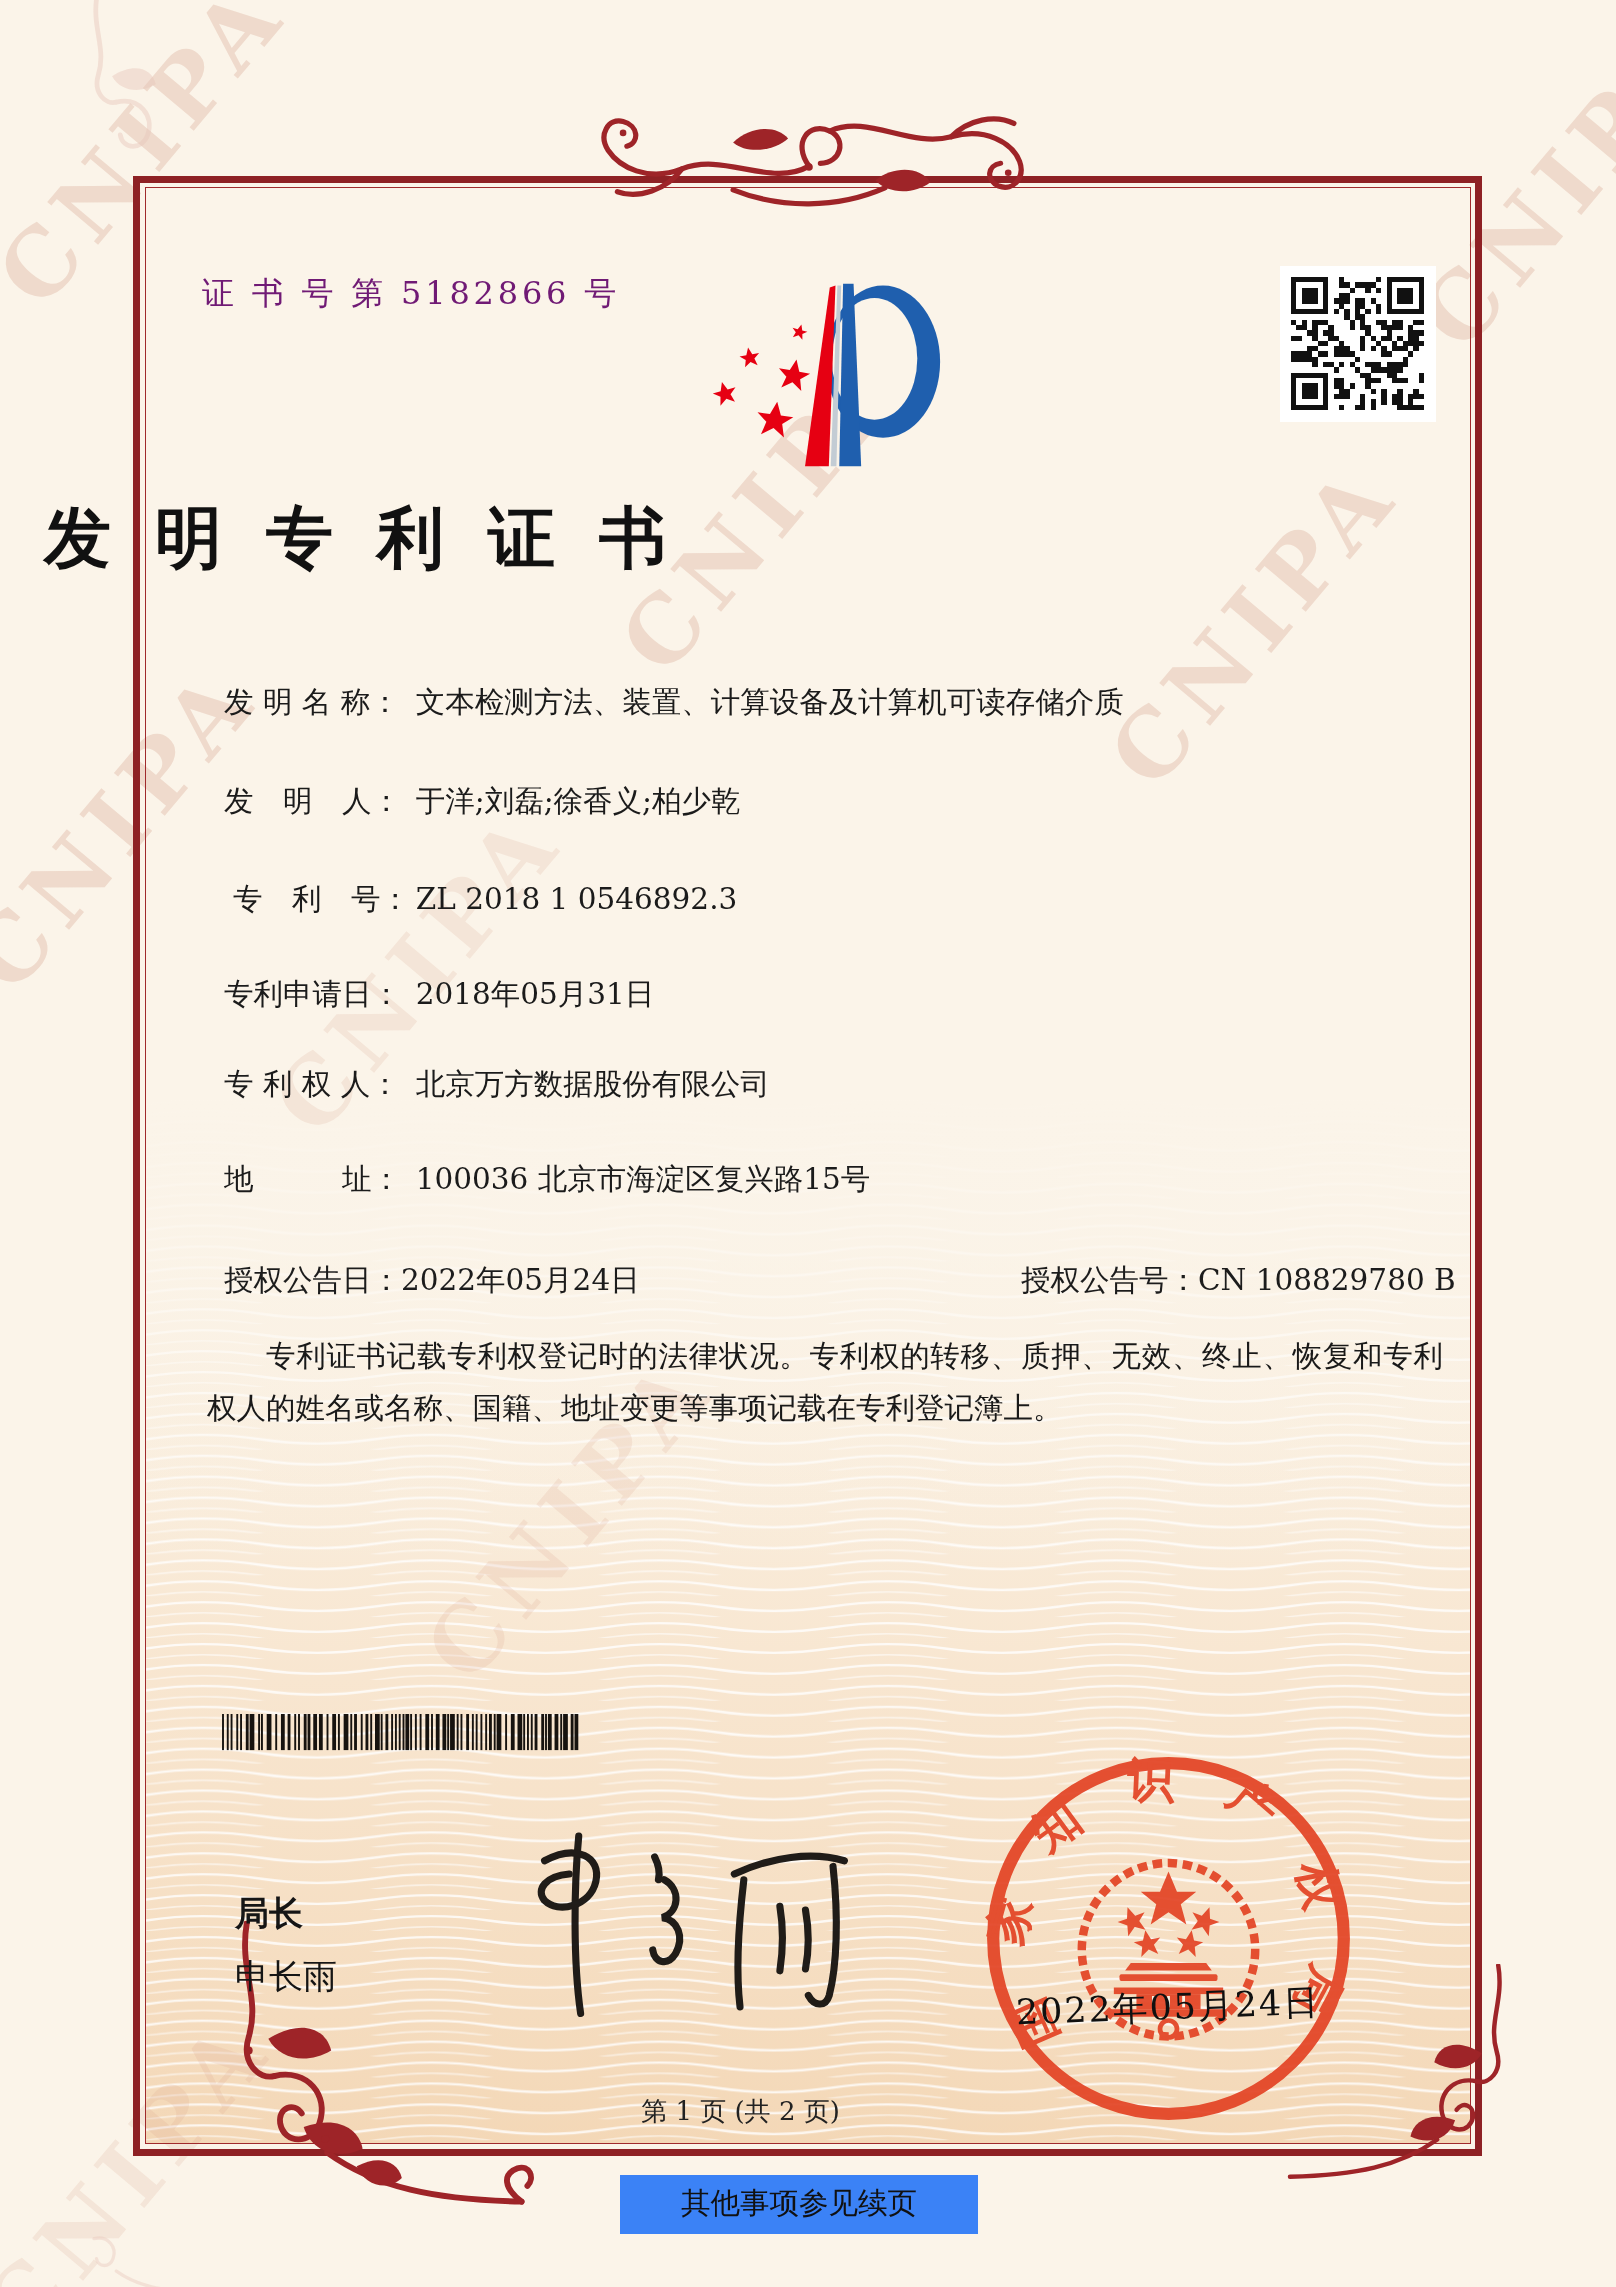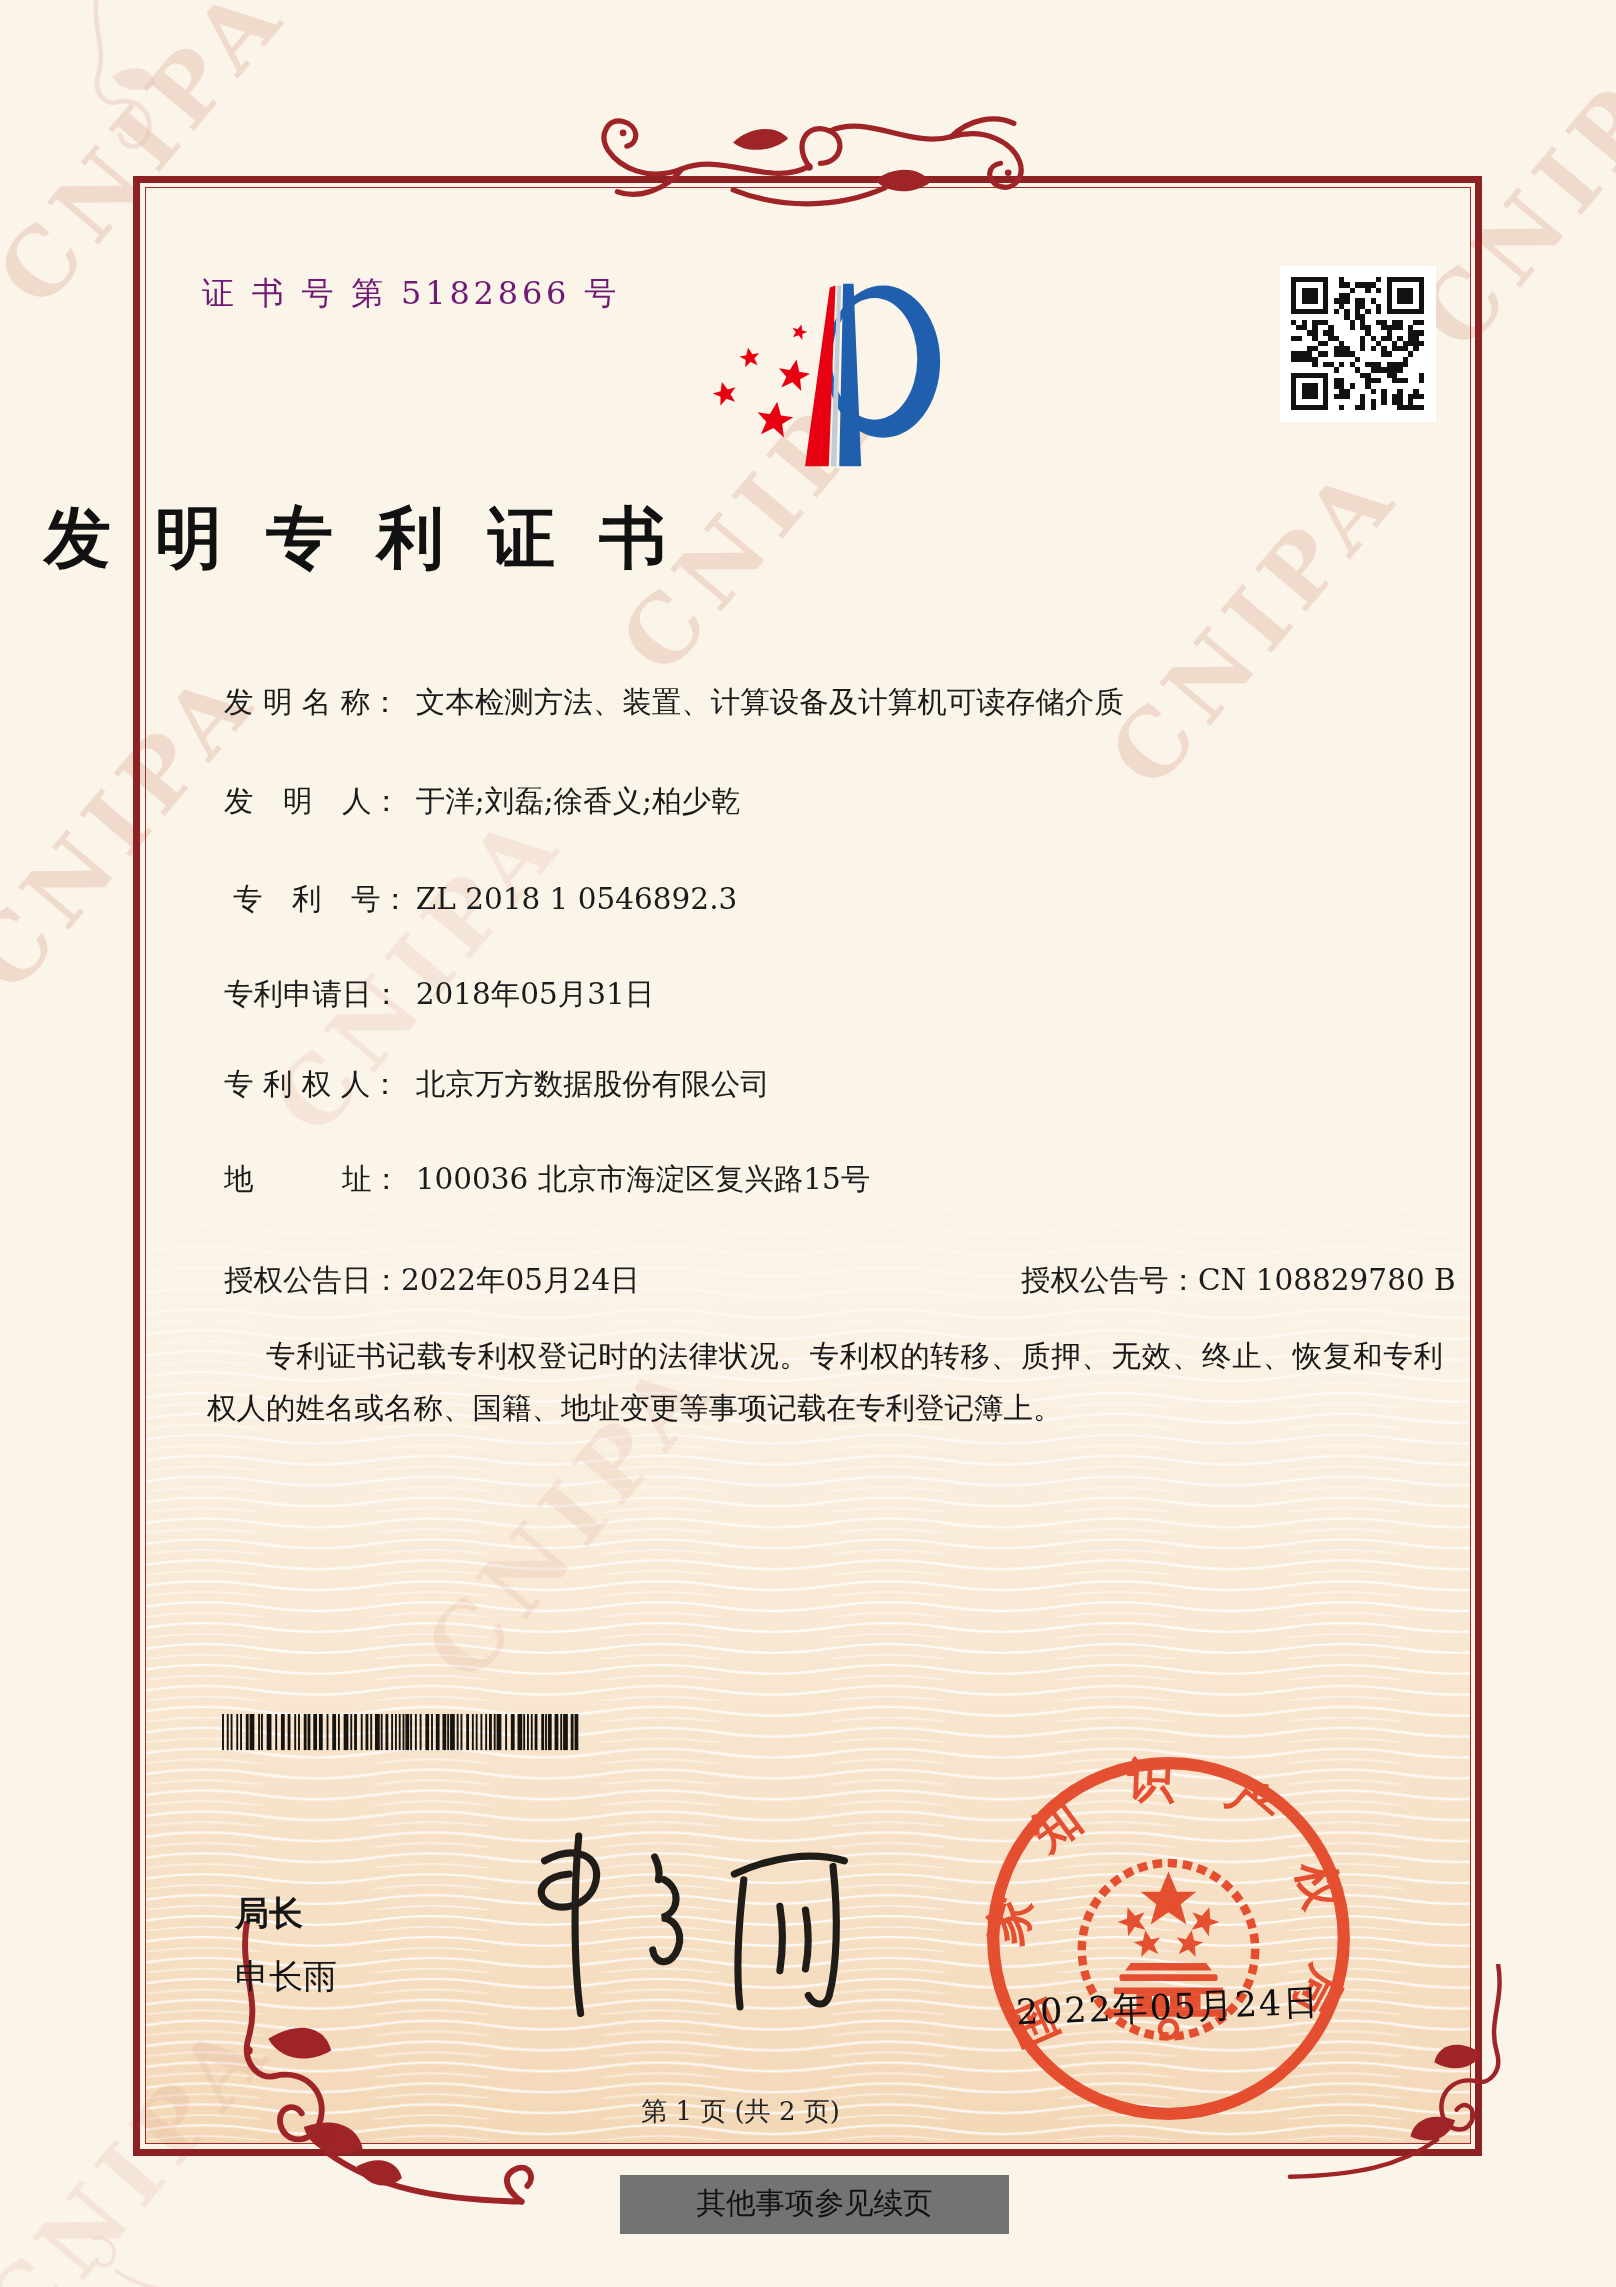--- a/index.html
+++ b/index.html
@@ -40,21 +40,21 @@
   .paras p{margin:0; text-indent:2em;}
 
   
   .signer-title{left:235px; top:1883px; font-family:"DejaVu Sans","Liberation Sans",sans-serif;
     font-weight:600; font-size:34px; color:#151515;margin-top:8px;}
   .signer-name{left:235px; top:1954px; font-family:"DejaVu Sans","Liberation Sans",sans-serif;
     font-weight:400; font-size:34px; color:#151515;}
   .seal-date{left:997px; top:1984px; width:342px; text-align:center; font-size:35px;
     letter-spacing:1.9px; color:#101010; transform:rotate(-2deg);}
   .page-info{left:512px; top:2094px; width:457px; text-align:center; font-size:26px; color:#222;}
-  .cont-box{left:620px; top:2175px; width:389px; height:59px; background:#737373;
+  .cont-box{left:620px; top:2175px; width:358px; height:59px; background:#3b82f6;
     text-align:center; font-size:29.5px; line-height:57px; color:#111;}
 
   .qr-box{left:1280px; top:266px; width:156px; height:156px; background:#fff;}
   .qr-box svg{position:absolute; left:11.4px; top:11.4px;}
 </style>
 </head>
 <body>
 
 <div class="page">
 

